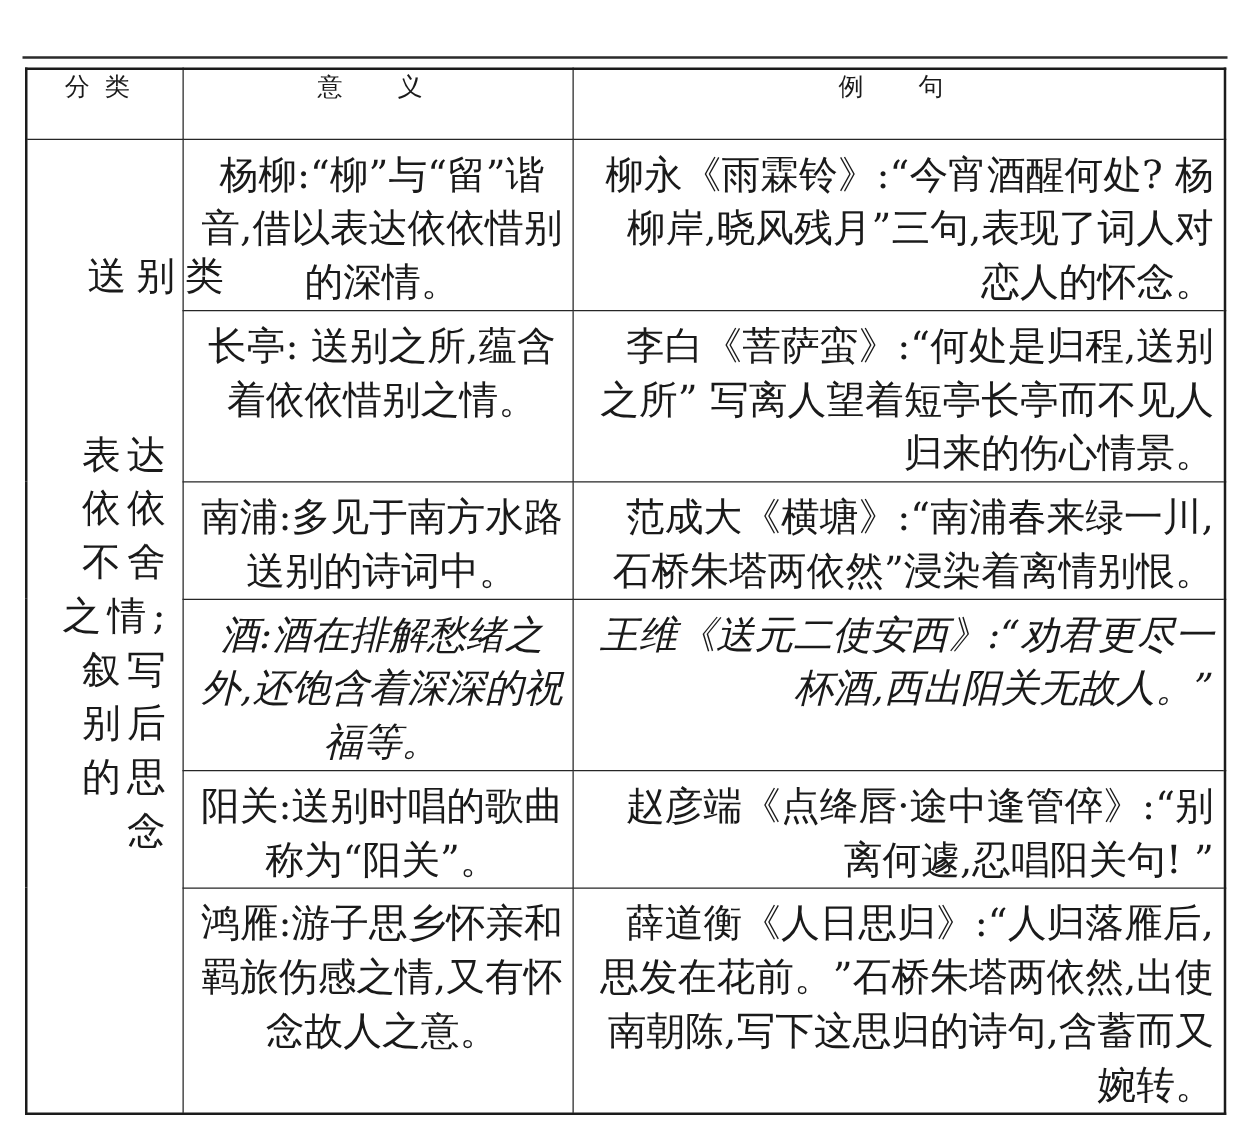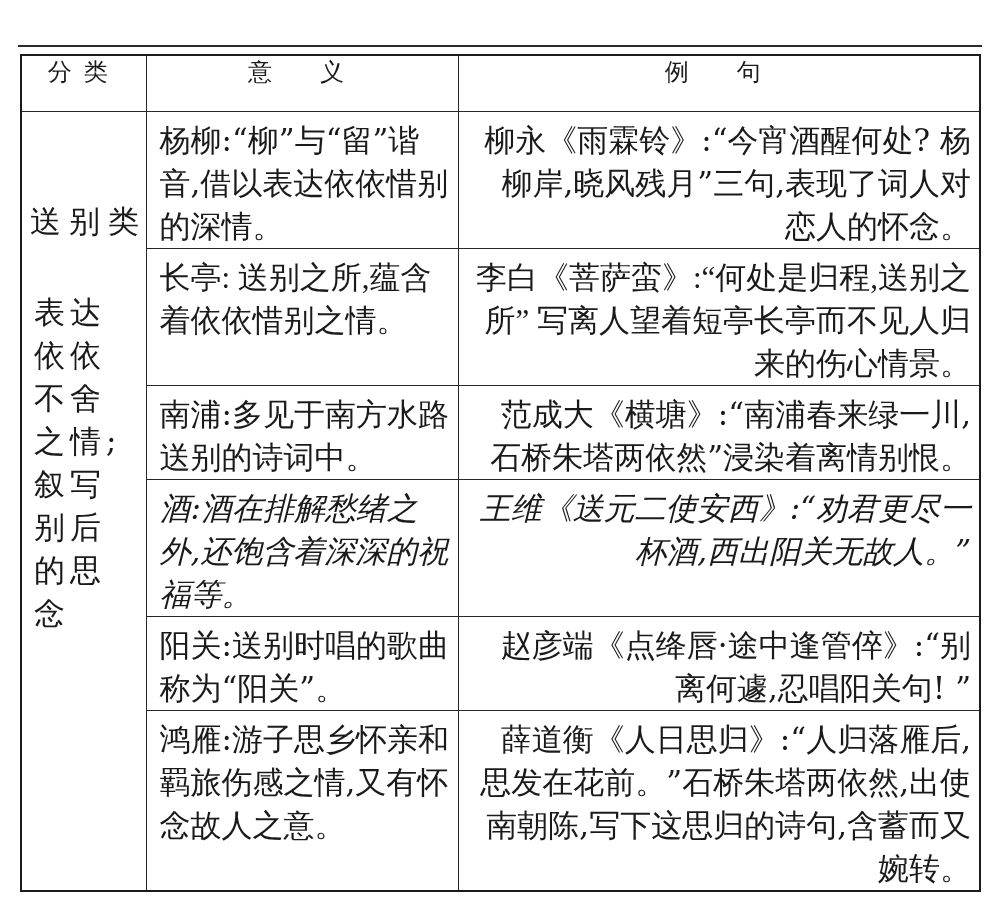--- a/index.html
+++ b/index.html
@@ -36,58 +36,59 @@
   table.imagery th,
   table.imagery td {
     border: 1px solid #262626;
     vertical-align: top;
     word-break: break-all;
     overflow-wrap: anywhere;
     box-sizing: border-box;
   }
   tr.hdr { height: 56px; }
   tr.r1 { height: 133px; }
-  tr.r2 { height: 130px; font-family: Liberation Serif, serif; }
+  tr.r2 { height: 130px; }
   tr.r3 { height: 94px; }
   tr.r4 { height: 128px; font-style: italic; }
   tr.r5 { height: 88px; }
   tr.r6 { height: 146px; }
   th.col-hdr {
-    font-size: 24px;
+    font-size: 20px;
     font-weight: normal;
     text-align: center;
     vertical-align: middle;
     letter-spacing: 12px;
     padding: 0;
     margin-top: 21px;
   }
   td.cat-cell {
     padding: 0 8px;
     text-align: center;
   }
   .cat-label {
     margin-top: 88px;
     font-size: 31px;
     letter-spacing: 8px;
     line-height: 43px;
     white-space: nowrap;
+    margin-left: 40px;
   }
   .cat-desc {
-    margin-top: 48px;
+    margin-top: 100px;
     font-size: 31px;
     letter-spacing: 5px;
     line-height: 43px;
-    text-align: left;
+    text-align: right;
     padding-left: 4px;
   }
   td.meaning {
     font-size: 31px;
     line-height: 43px;
     padding: 7px 6px 0 13px;
-    text-align: left;
+    text-align: center;
   }
   td.example {
     font-size: 31px;
     line-height: 43px;
     padding: 7px 8px 0 12px;
     text-align: right;
   }
 </style>
 </head>
 <body>

